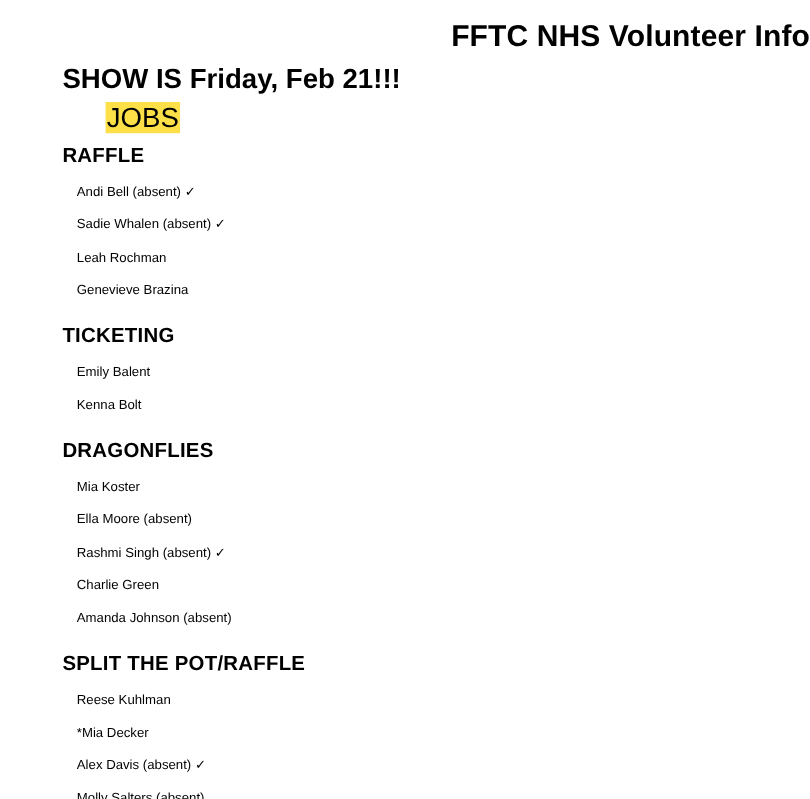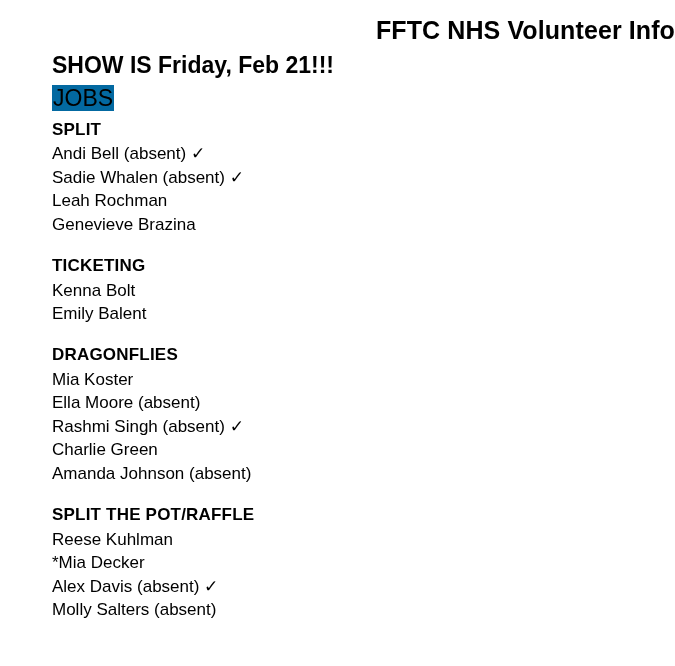--- a/index.html
+++ b/index.html
@@ -31,66 +31,67 @@
     font-weight: bold;
     line-height: 1.35;
     margin: 0 0 2px 0;
   }
   .highlight-line {
     font-size: 23px;
     line-height: 1.35;
     margin: 0 0 4px 0;
   }
   .highlight-line .hl {
-    background: #0369a1;
+    background: #fde047;
     padding: 0 1px;
+    margin-left: 36px;
   }
   .section {
     margin-top: 0;
   }
   .section + .section {
     margin-top: 18px;
   }
   .section-heading {
     font-size: 17px;
     font-weight: bold;
     line-height: 1.38;
     margin: 0 0 1px 0;
     letter-spacing: 0.2px;
   }
   .entry {
-    font-size: 17px;
+    font-size: 11px;
     line-height: 1.38;
-    margin: 0;
+    margin: 12px;
     white-space: pre;
   }
 </style>
 </head>
 <body>
 
 <div class="page">
 
   <h1 class="doc-title">FFTC NHS Volunteer Info</h1>
 
   <div class="doc-subtitle">SHOW IS Friday, Feb 21!!!</div>
 
   <div class="highlight-line"><span class="hl">JOBS</span></div>
 
   <div class="section">
-    <div class="section-heading">SPLIT</div>
+    <div class="section-heading">RAFFLE</div>
     <div class="entry">Andi Bell (absent) ✓</div>
     <div class="entry">Sadie Whalen (absent) ✓</div>
     <div class="entry">Leah Rochman</div>
     <div class="entry">Genevieve Brazina</div>
   </div>
 
   <div class="section">
     <div class="section-heading">TICKETING</div>
+    <div class="entry">Emily Balent</div>
     <div class="entry">Kenna Bolt</div>
-    <div class="entry">Emily Balent</div>
   </div>
 
   <div class="section">
     <div class="section-heading">DRAGONFLIES</div>
     <div class="entry">Mia Koster</div>
     <div class="entry">Ella Moore (absent)</div>
     <div class="entry">Rashmi Singh (absent) ✓</div>
     <div class="entry">Charlie Green</div>
     <div class="entry">Amanda Johnson (absent)</div>
   </div>

